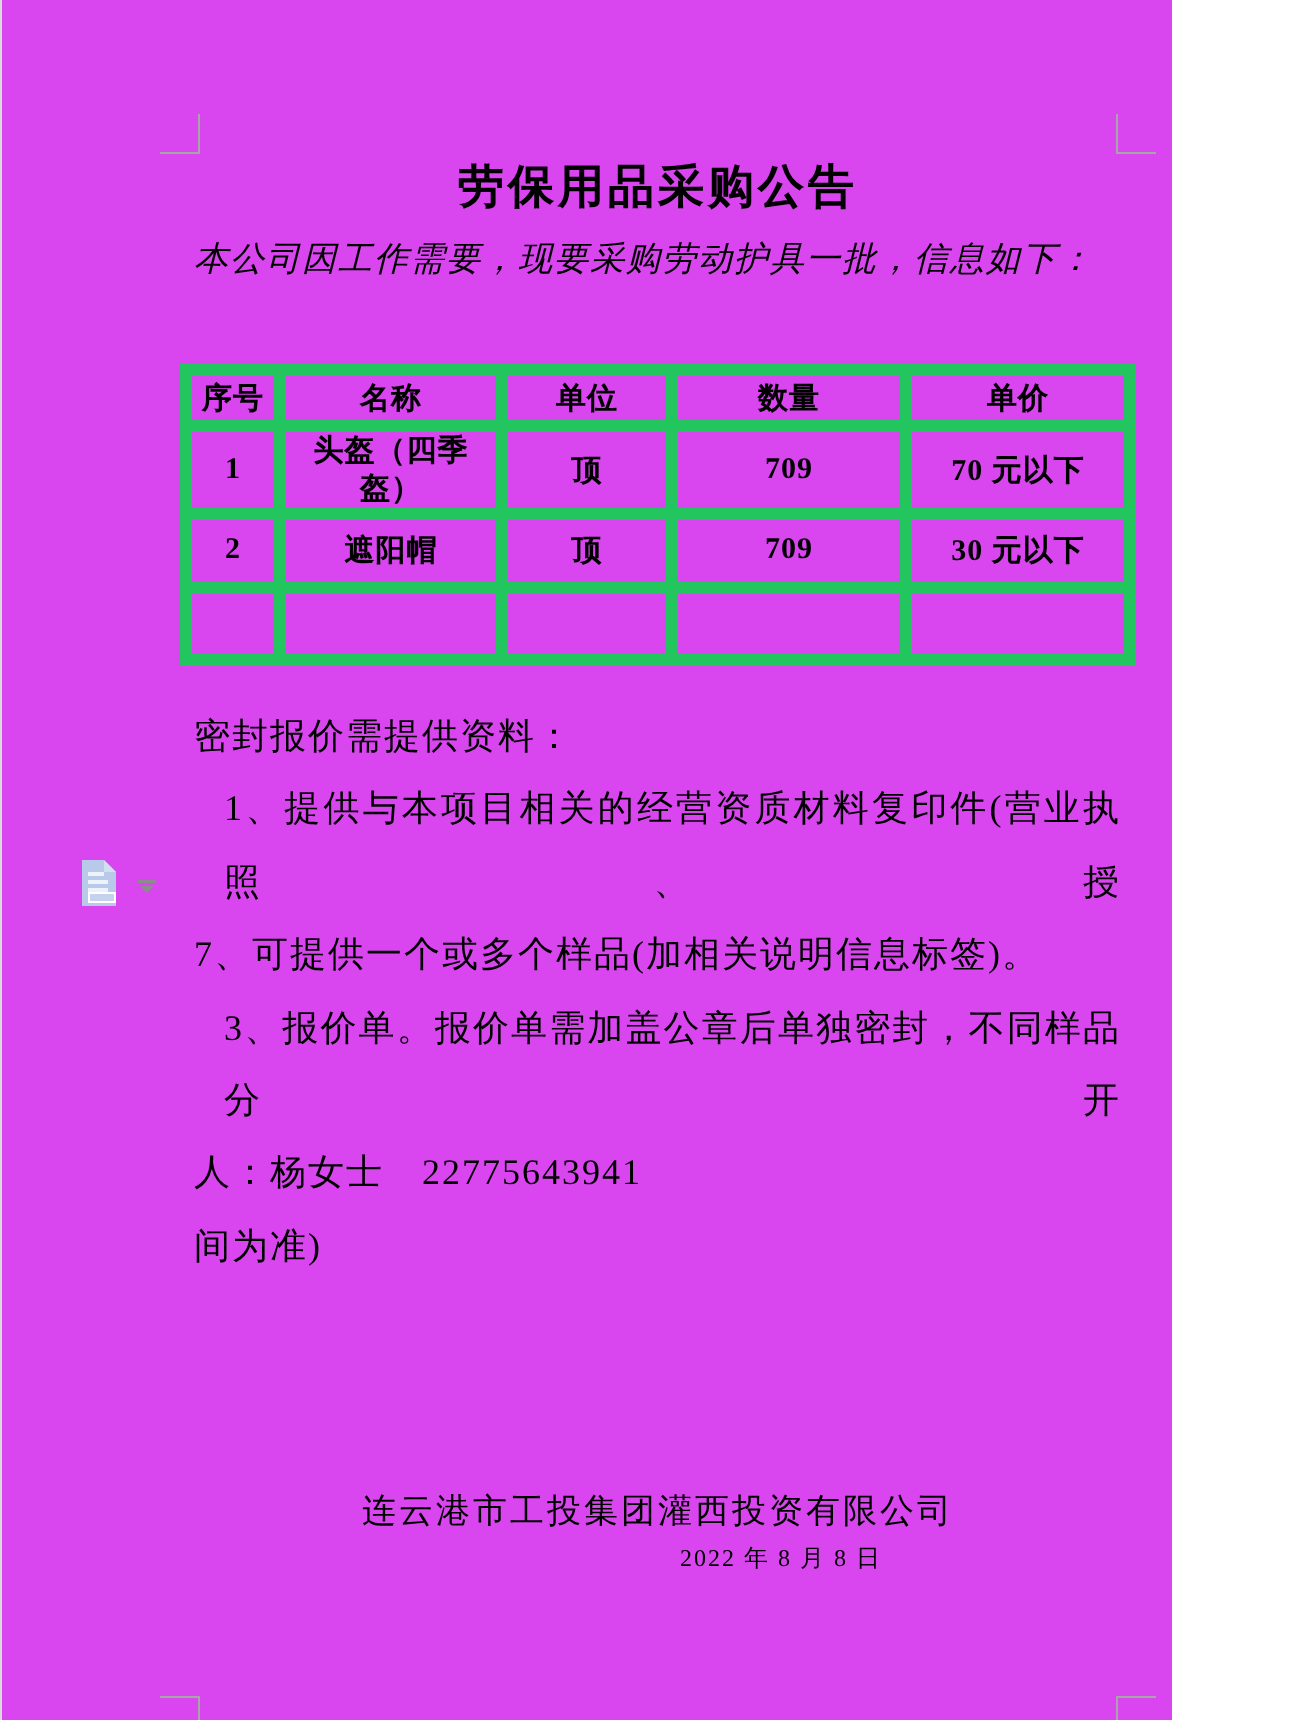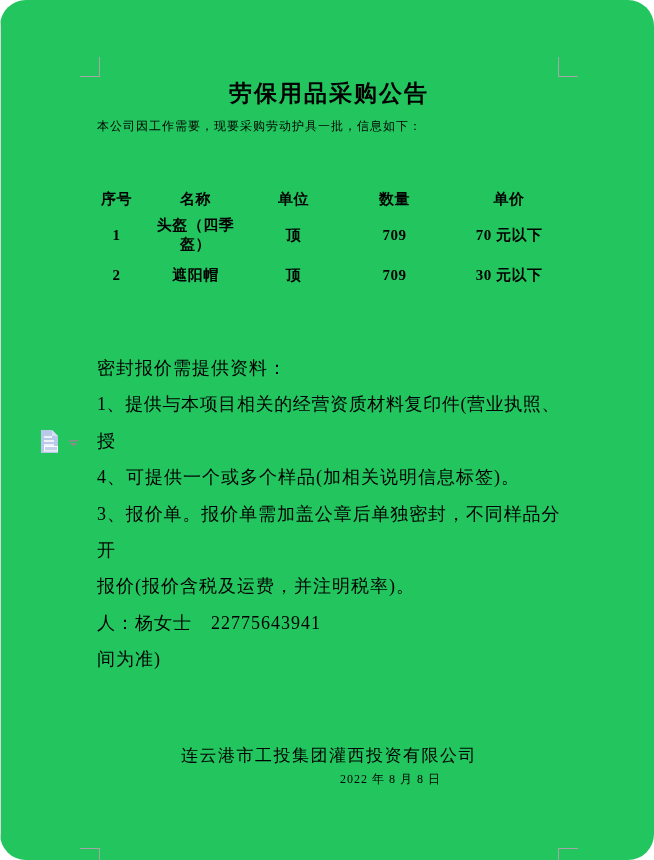--- a/index.html
+++ b/index.html
@@ -1,25 +1,24 @@
 <!DOCTYPE html>
 <html><head>
 <meta charset="utf-8">
 <style>
   * { margin: 0; padding: 0; box-sizing: border-box; }
   html, body { background: #ffffff; }
   .page {
     position: relative;
-    width: 654px;
+    width: 586px;
     height: 860px;
-    background: #22c55e;
+    background: #d946ef;
     font-family: "Liberation Serif", "DejaVu Serif", serif;
     color: #000000;
     overflow: hidden;
-    border-radius: 26px;
   }
   .window-edge {
     position: absolute;
     left: 0; top: 0;
     width: 1px; height: 860px;
     background: #d9d9d9;
   }
   
   .mark { position: absolute; width: 20px; height: 20px; }
   .mark-tl { left: 80px;  top: 57px;  border-right: 1px solid #a6a6a6; border-bottom: 1px solid #a6a6a6; }
@@ -32,23 +31,24 @@
     left: 100px; top: 78px; width: 458px;
     text-align: center;
     font-size: 23px;
     font-weight: bold;
     letter-spacing: 2px;
     white-space: nowrap;
   }
   .intro {
     position: absolute;
     left: 97px; top: 118px; width: 463px;
-    font-size: 12px;
+    font-size: 17px;
     letter-spacing: 1px;
     white-space: nowrap;
+    font-style: italic;
   }
   table.items {
     position: absolute;
     left: 90px; top: 182px;
     width: 472px;
     border-collapse: collapse;
     table-layout: fixed;
   }
   table.items, table.items td, table.items th {
     border: 6px solid #22c55e;
@@ -74,20 +74,21 @@
     font-size: 18px;
     line-height: 36.4px;
     letter-spacing: 1px;
   }
   .body-lines .ln { white-space: nowrap; }
   .body-lines .ln.j {
     white-space: normal;
     text-align: justify;
     text-align-last: justify;
     letter-spacing: 0.5px;
+    margin-left: 15px;
   }
   .sig-company {
     position: absolute;
     left: 100px; top: 744px; width: 458px;
     text-align: center;
     font-size: 17px;
     letter-spacing: 1.5px;
     white-space: nowrap;
   }
   .sig-date {
@@ -173,23 +174,22 @@
       <g>
         <rect x="31" y="12" width="9" height="1.6" fill="#8c8c8c"></rect>
         <polygon points="32,15 39,15 35.5,18.5" fill="#8c8c8c"></polygon>
       </g>
     </svg>
   </div>
 
   <div class="body-lines">
     <div class="ln">密封报价需提供资料：</div>
     <div class="ln j">1、提供与本项目相关的经营资质材料复印件(营业执照、授</div>
-    <div class="ln">4、可提供一个或多个样品(加相关说明信息标签)。</div>
+    <div class="ln">7、可提供一个或多个样品(加相关说明信息标签)。</div>
     <div class="ln j">3、报价单。报价单需加盖公章后单独密封，不同样品分开</div>
-    <div class="ln">报价(报价含税及运费，并注明税率)。</div>
     <div class="ln">人：杨女士　22775643941</div>
     <div class="ln">间为准)</div>
   </div>
 
   <div class="sig-company">连云港市工投集团灌西投资有限公司</div>
   <div class="sig-date">2022 年 8 月 8 日</div>
 
 </div>
 
 </body></html>

